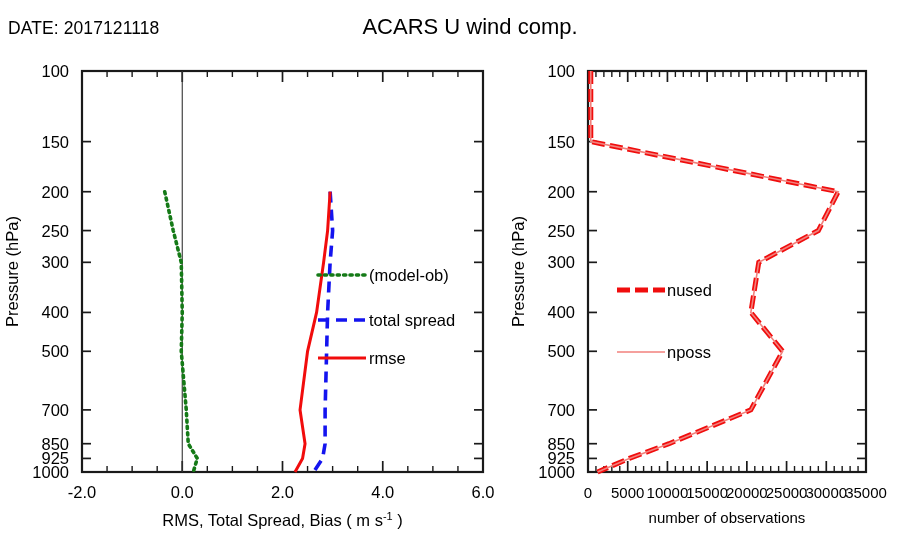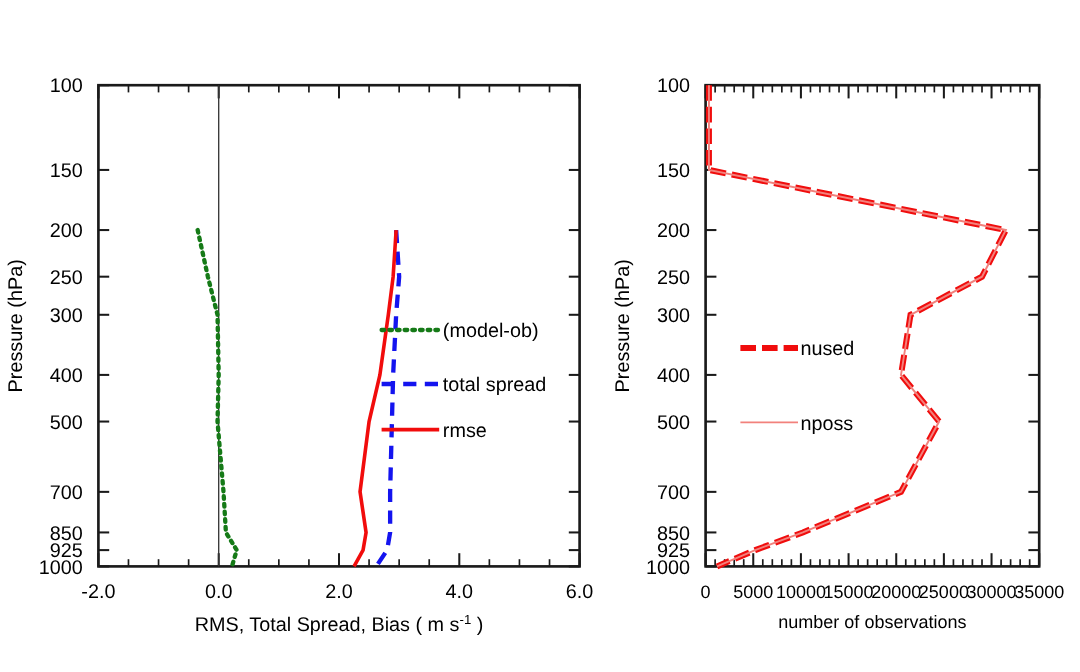--- a/index.html
+++ b/index.html
@@ -88,20 +88,22 @@
     fill: none;
     stroke: #f2817c;
     stroke-width: 1.6;
   }
 </style>
 </head>
 <body>
 
 <div id="root">
 
+  <div class="date-label">DATE: 2017121118</div>
+  <div class="main-title"><span class="title-shift">ACARS U wind comp.</span></div>
 
   <svg id="plots" width="900" height="560">
       <g>
         <rect x="82" y="71" width="401" height="401" fill="none" class="axis-line"></rect>
         <line x1="82" y1="71" x2="91" y2="71" class="tick"></line>
         <line x1="474" y1="71" x2="483" y2="71" class="tick"></line>
         <text x="69" y="77" class="ticklabel" text-anchor="end">100</text>
         <line x1="82" y1="141.61259488132822" x2="91" y2="141.61259488132822" class="tick"></line>
         <line x1="474" y1="141.61259488132822" x2="483" y2="141.61259488132822" class="tick"></line>
         <text x="69" y="147.61259488132822" class="ticklabel" text-anchor="end">150</text>

